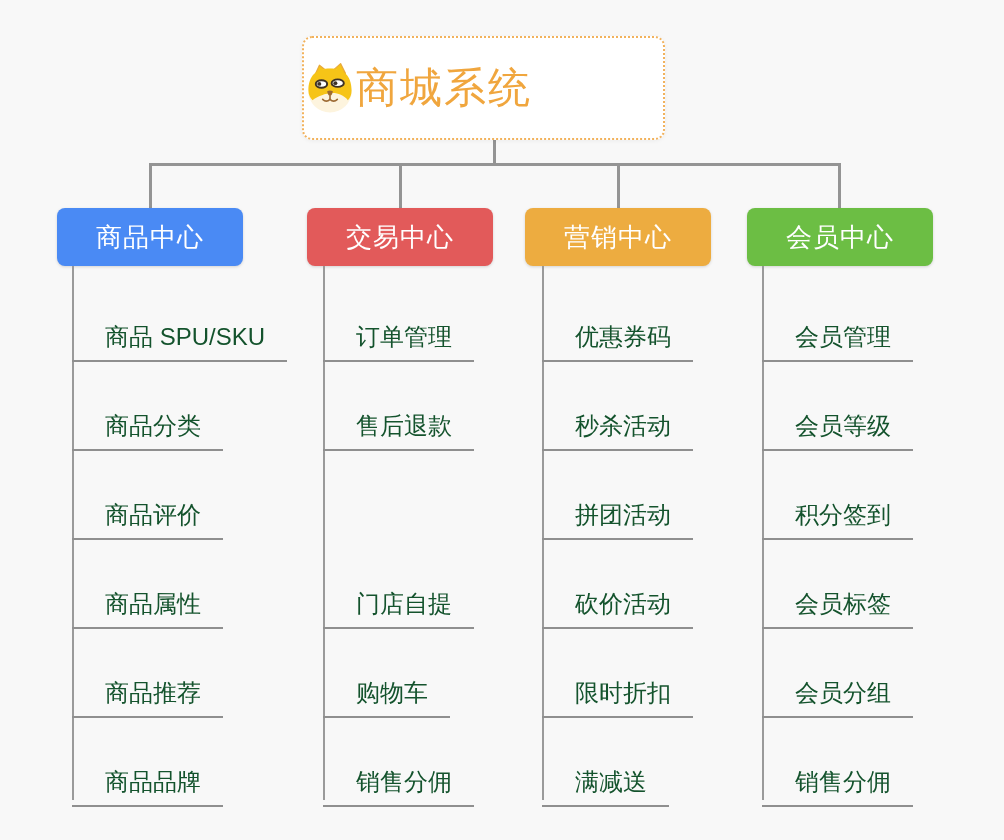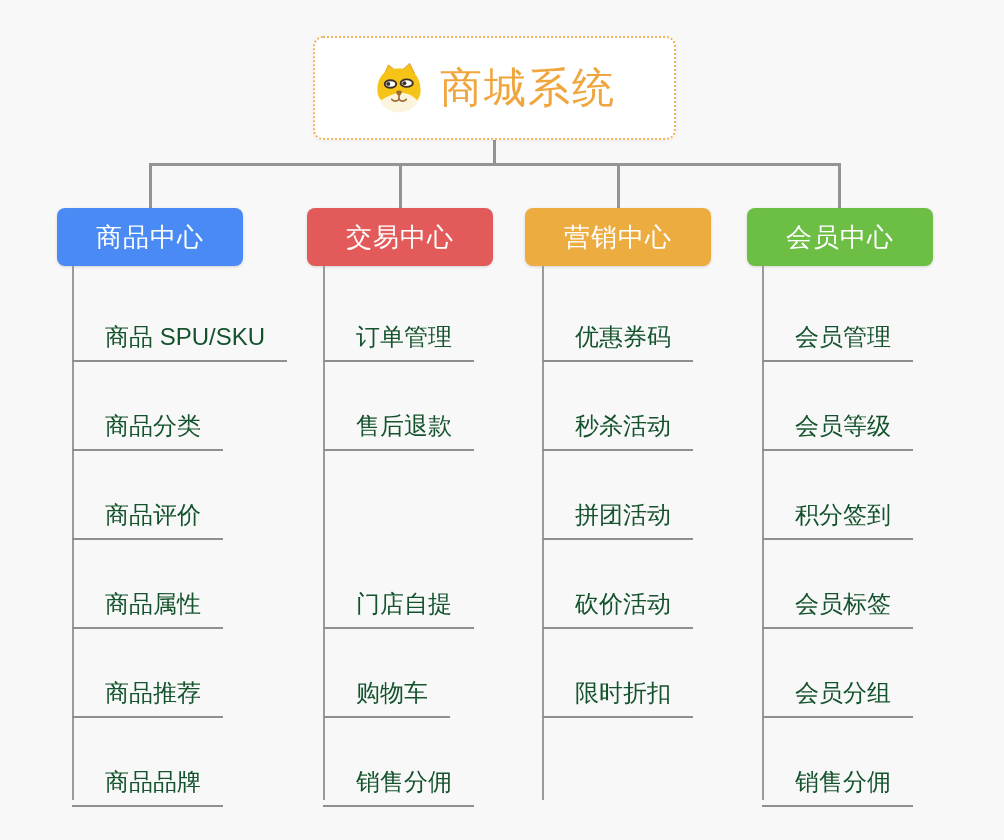--- a/index.html
+++ b/index.html
@@ -18,32 +18,30 @@
   
   .line {
     position: absolute;
     background: #949494;
   }
   .line.v { width: 3px; }
   .line.h { height: 3px; }
   
   .root-node {
     position: absolute;
-    left: 313px;
+    left: 302px;
     top: 36px;
     width: 363px;
     height: 104px;
     background: #ffffff;
     border: 2px dotted #F2B25C;
     border-radius: 10px;
     box-sizing: border-box;
     display: flex;
     align-items: center;
-    justify-content: center;
-    gap: 15px;
     box-shadow: 0 1px 4px rgba(0,0,0,0.05);
   }
   .root-title {
     font-size: 42px;
     letter-spacing: 2px;
     color: #F0A63E;
     white-space: nowrap;
   }
   .dog-icon { width: 52px; height: 52px; flex: 0 0 auto; }
   
@@ -137,20 +135,21 @@
   <div class="item" style="left:323px; top:667px">购物车</div>
   <div class="item" style="left:323px; top:756px">销售分佣</div>
 
   <div class="branch-node" style="left: 525px; background: rgb(237, 172, 64);">营销中心</div>
   <div class="trunk" style="left:542px"></div>
   <div class="item" style="left:542px; top:311px">优惠券码</div>
   <div class="item" style="left:542px; top:400px">秒杀活动</div>
   <div class="item" style="left:542px; top:489px">拼团活动</div>
   <div class="item" style="left:542px; top:578px">砍价活动</div>
   <div class="item" style="left:542px; top:667px">限时折扣</div>
+  <div class="item" style="left:542px; top:756px">满减送</div>
 
   <div class="branch-node" style="left: 747px; background: rgb(108, 190, 68);">会员中心</div>
   <div class="trunk" style="left:762px"></div>
   <div class="item" style="left:762px; top:311px">会员管理</div>
   <div class="item" style="left:762px; top:400px">会员等级</div>
   <div class="item" style="left:762px; top:489px">积分签到</div>
   <div class="item" style="left:762px; top:578px">会员标签</div>
   <div class="item" style="left:762px; top:667px">会员分组</div>
   <div class="item" style="left:762px; top:756px">销售分佣</div>
 

